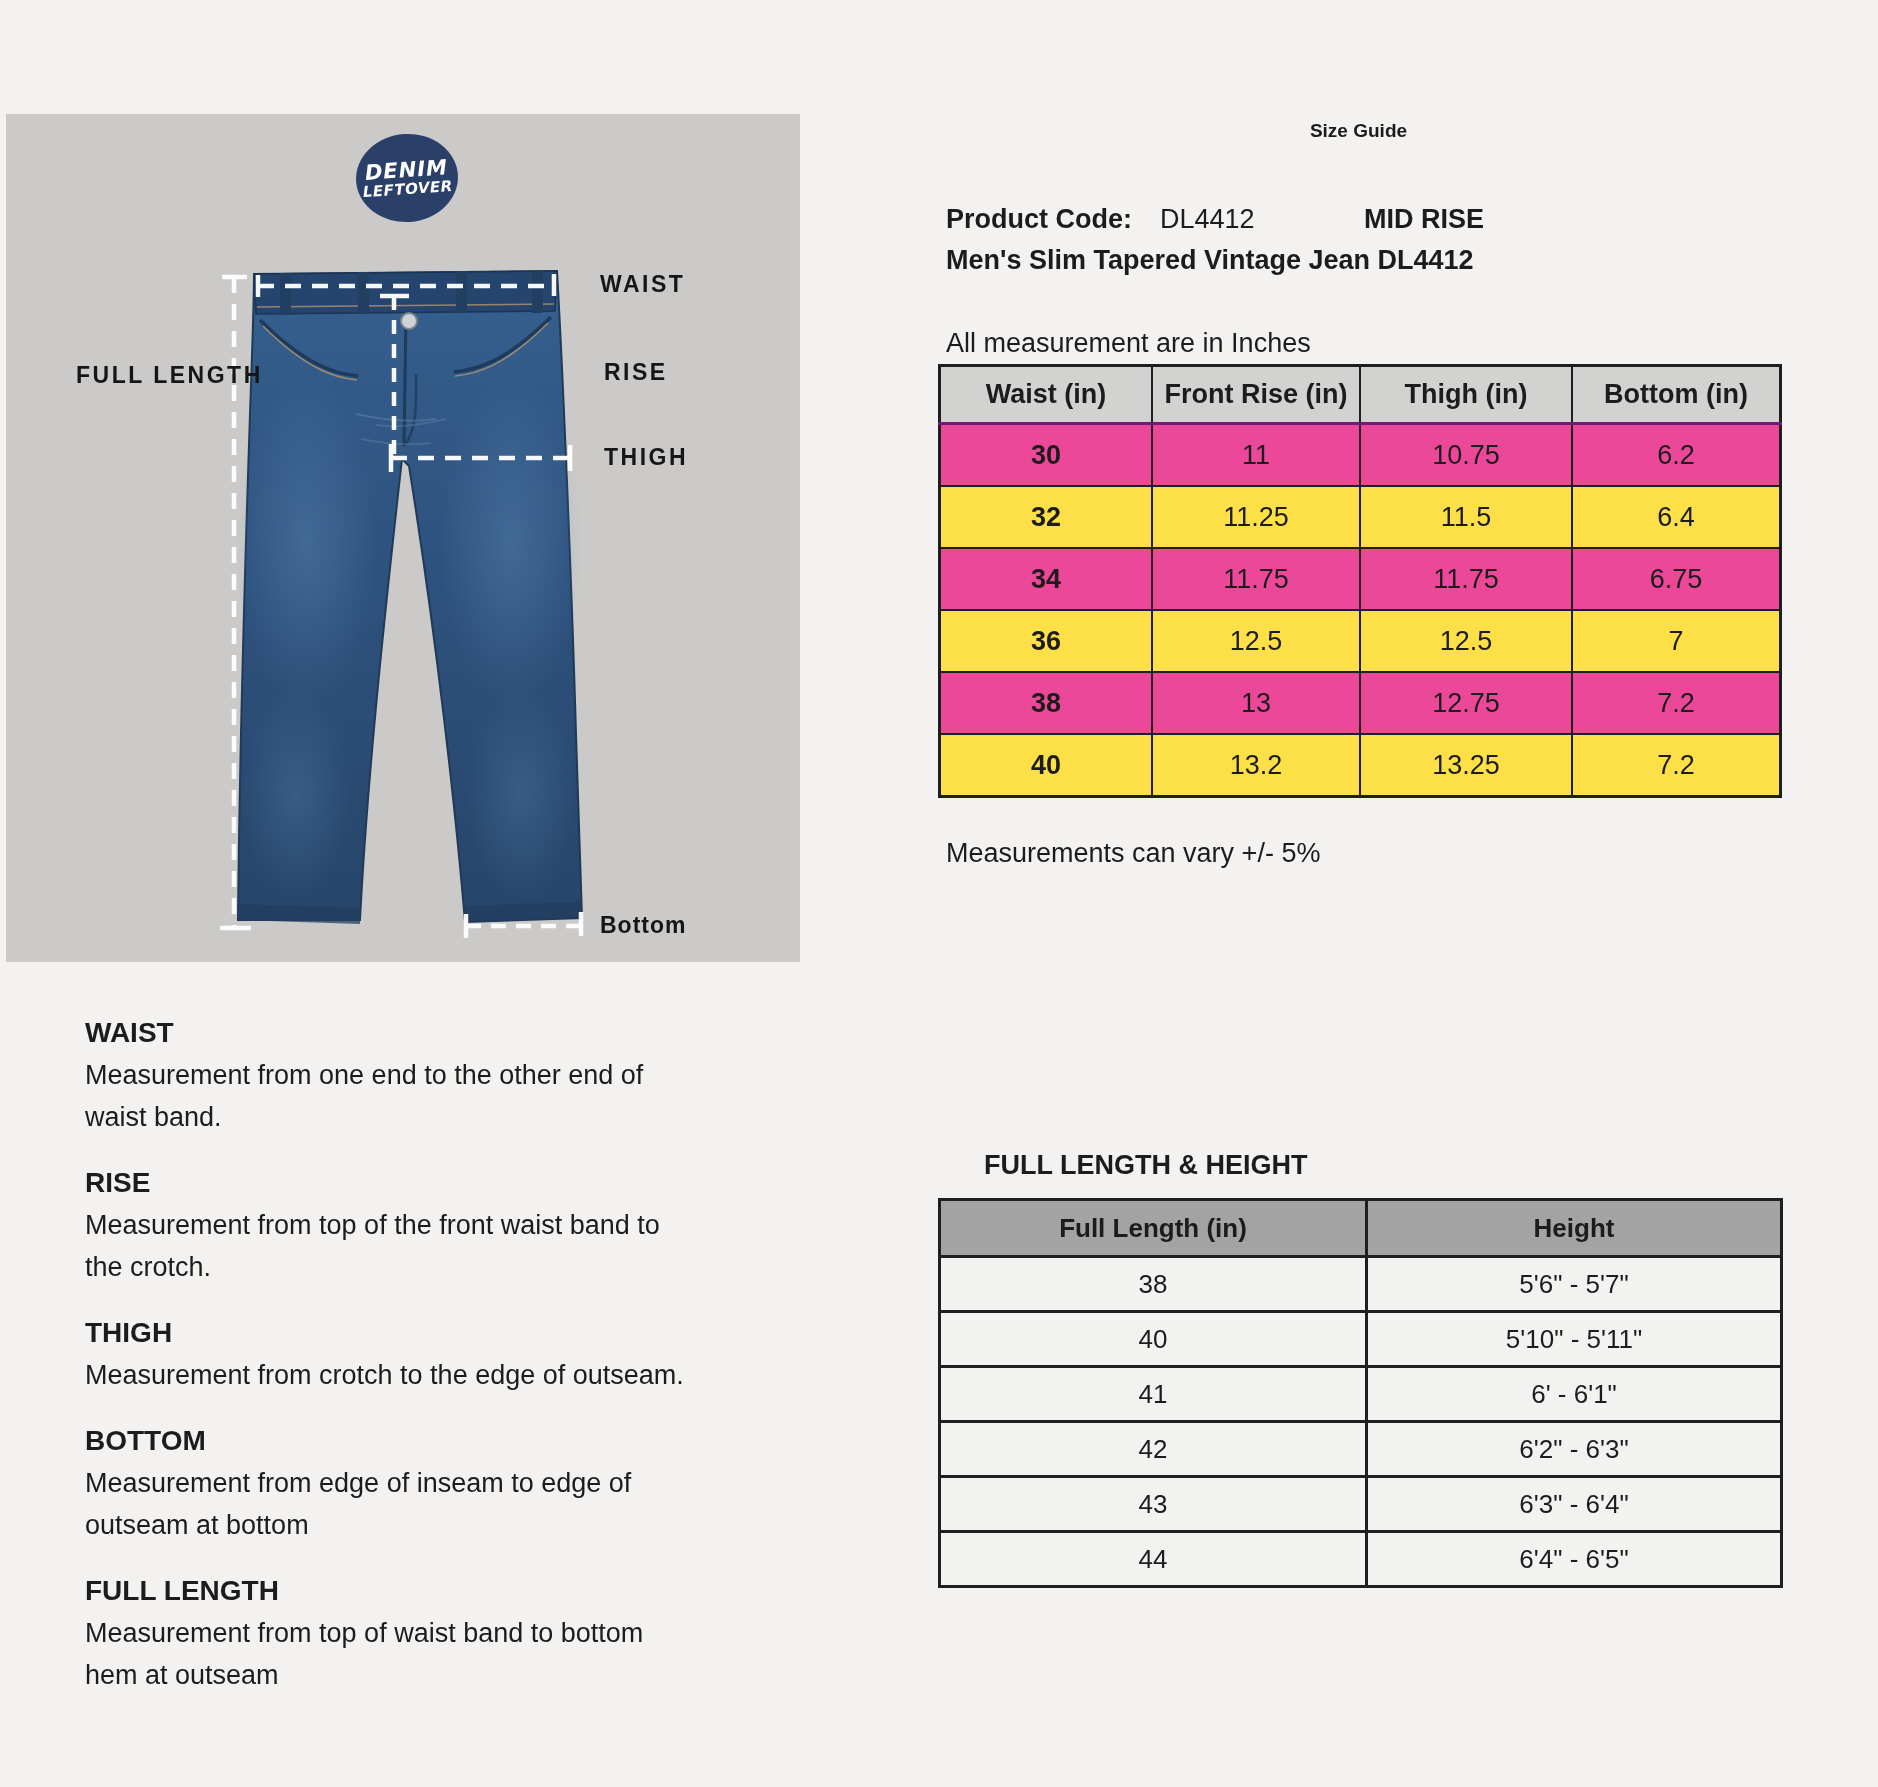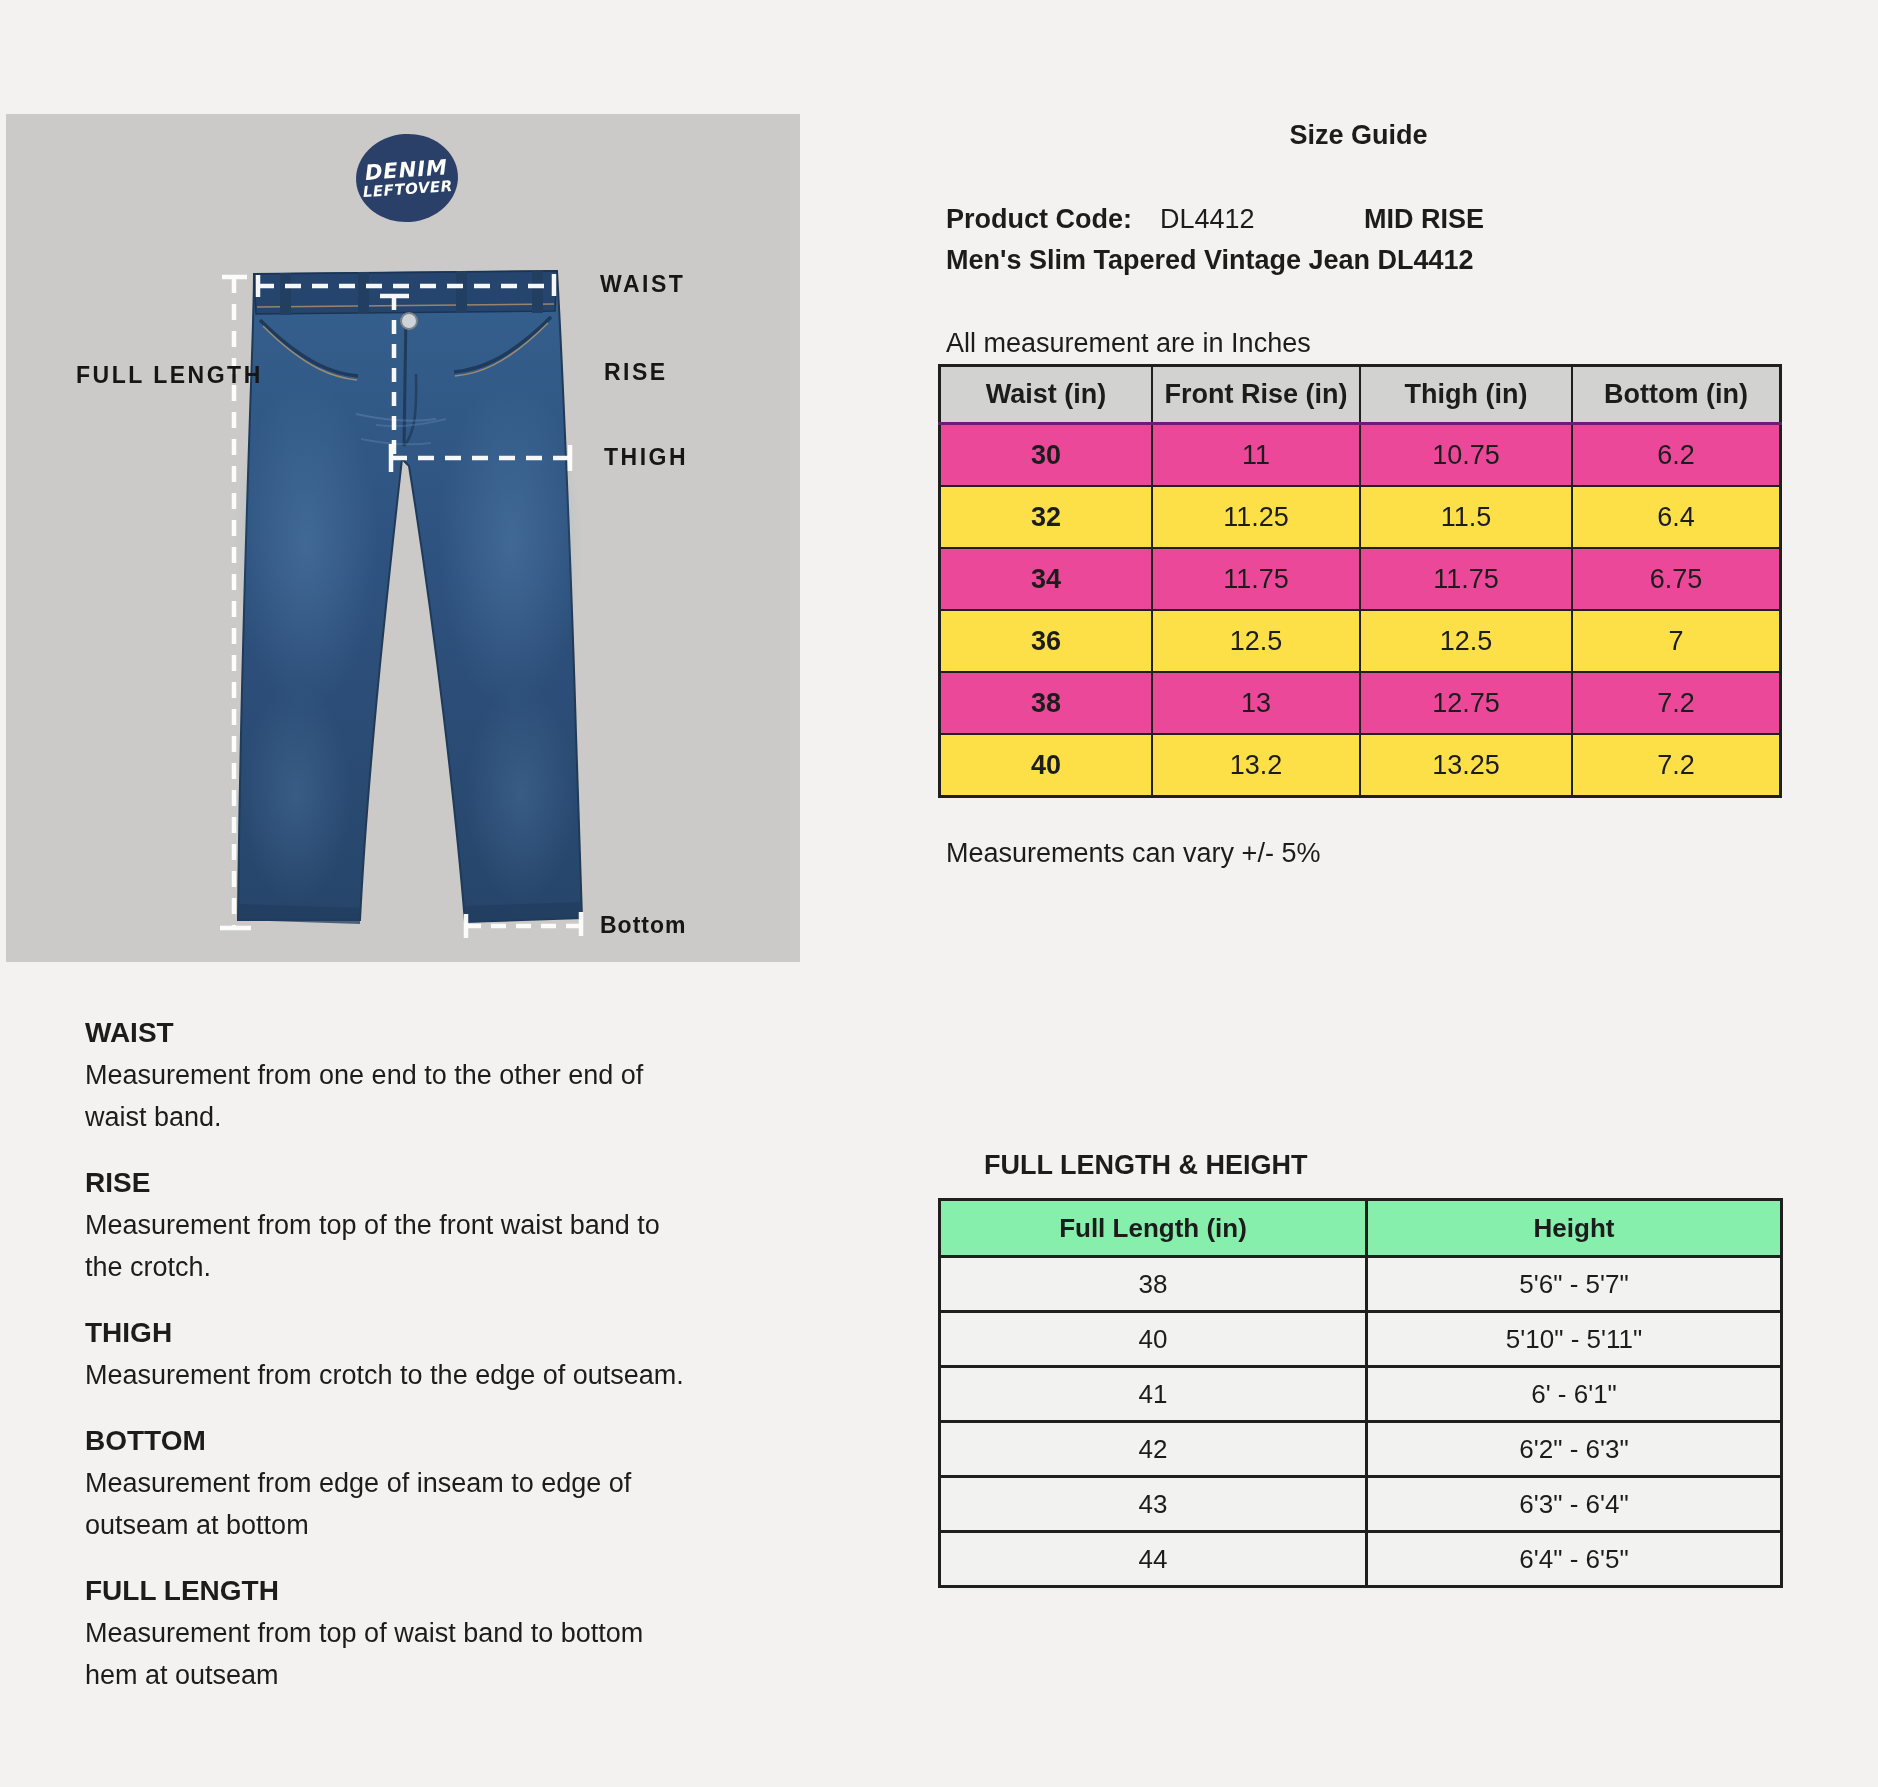--- a/index.html
+++ b/index.html
@@ -29,42 +29,42 @@
     position:absolute;font-weight:bold;font-size:23px;letter-spacing:2.5px;color:#161616;
     white-space:nowrap;
   }
   .lbl-full-length{left:70px;top:248px;}
   .lbl-waist{left:594px;top:157px;}
   .lbl-rise{left:598px;top:245px;}
   .lbl-thigh{left:598px;top:330px;}
   .lbl-bottom{left:594px;top:798px;letter-spacing:1px;}
   
   .abs{position:absolute;white-space:nowrap;}
-  .page-title{left:938px;top:120px;width:841px;text-align:center;font-size:27px;font-weight:bold;}
+  .page-title{left:938px;top:120px;width:841px;text-align:center;font-size:19px;font-weight:bold;}
   .pc-label{left:946px;top:204px;font-size:27px;font-weight:bold;}
   .pc-value{left:1160px;top:204px;font-size:27px;}
   .pc-rise{left:1364px;top:204px;font-size:27px;font-weight:bold;}
   .prod-name{left:946px;top:245px;font-size:27px;font-weight:bold;}
   .units-note{left:946px;top:328px;font-size:27px;}
   .var-note{left:946px;top:838px;font-size:27px;}
   .flh-title{left:984px;top:1150px;font-size:27px;font-weight:bold;}
   
   table{border-collapse:collapse;table-layout:fixed;position:absolute;}
   .t1{left:938px;top:364px;width:841px;font-size:27px;}
   .t1 th,.t1 td{border:2px solid #1f1f1f;text-align:center;vertical-align:middle;padding:0;}
   .t1 table, .t1{border:3px solid #1f1f1f;}
   .t1 th{height:55px;background:#d2d2d1;font-weight:bold;border-bottom:3px solid #701a75;}
   .t1 td{height:60px;background:#ec4899;}
   .t1 tbody tr.alt td{background:#fde047;}
   .t1 td.first{font-weight:bold;}
   .t1 th:nth-child(1){width:210px;} .t1 th:nth-child(2){width:206px;}
   .t1 th:nth-child(3){width:210px;} .t1 th:nth-child(4){width:206px;}
   .t2{left:938px;top:1198px;width:842px;font-size:26px;border:3px solid #1f1f1f;}
   .t2 th,.t2 td{border:3px solid #1f1f1f;text-align:center;vertical-align:middle;padding:0;}
-  .t2 th{height:54px;background:#86efac;font-weight:bold;}
+  .t2 th{height:54px;background:#a3a3a3;font-weight:bold;}
   .t2 td{height:52px;background:#f2f2f0;}
   .t2 th:nth-child(1){width:424px;} .t2 th:nth-child(2){width:412px;}
   
   .defs{position:absolute;left:85px;top:1012px;width:660px;}
   .def{margin-bottom:24px;}
   .def-term{font-size:28px;font-weight:bold;line-height:42px;}
   .def-desc{font-size:27px;line-height:42px;}
 </style>
 </head>
 <body>

